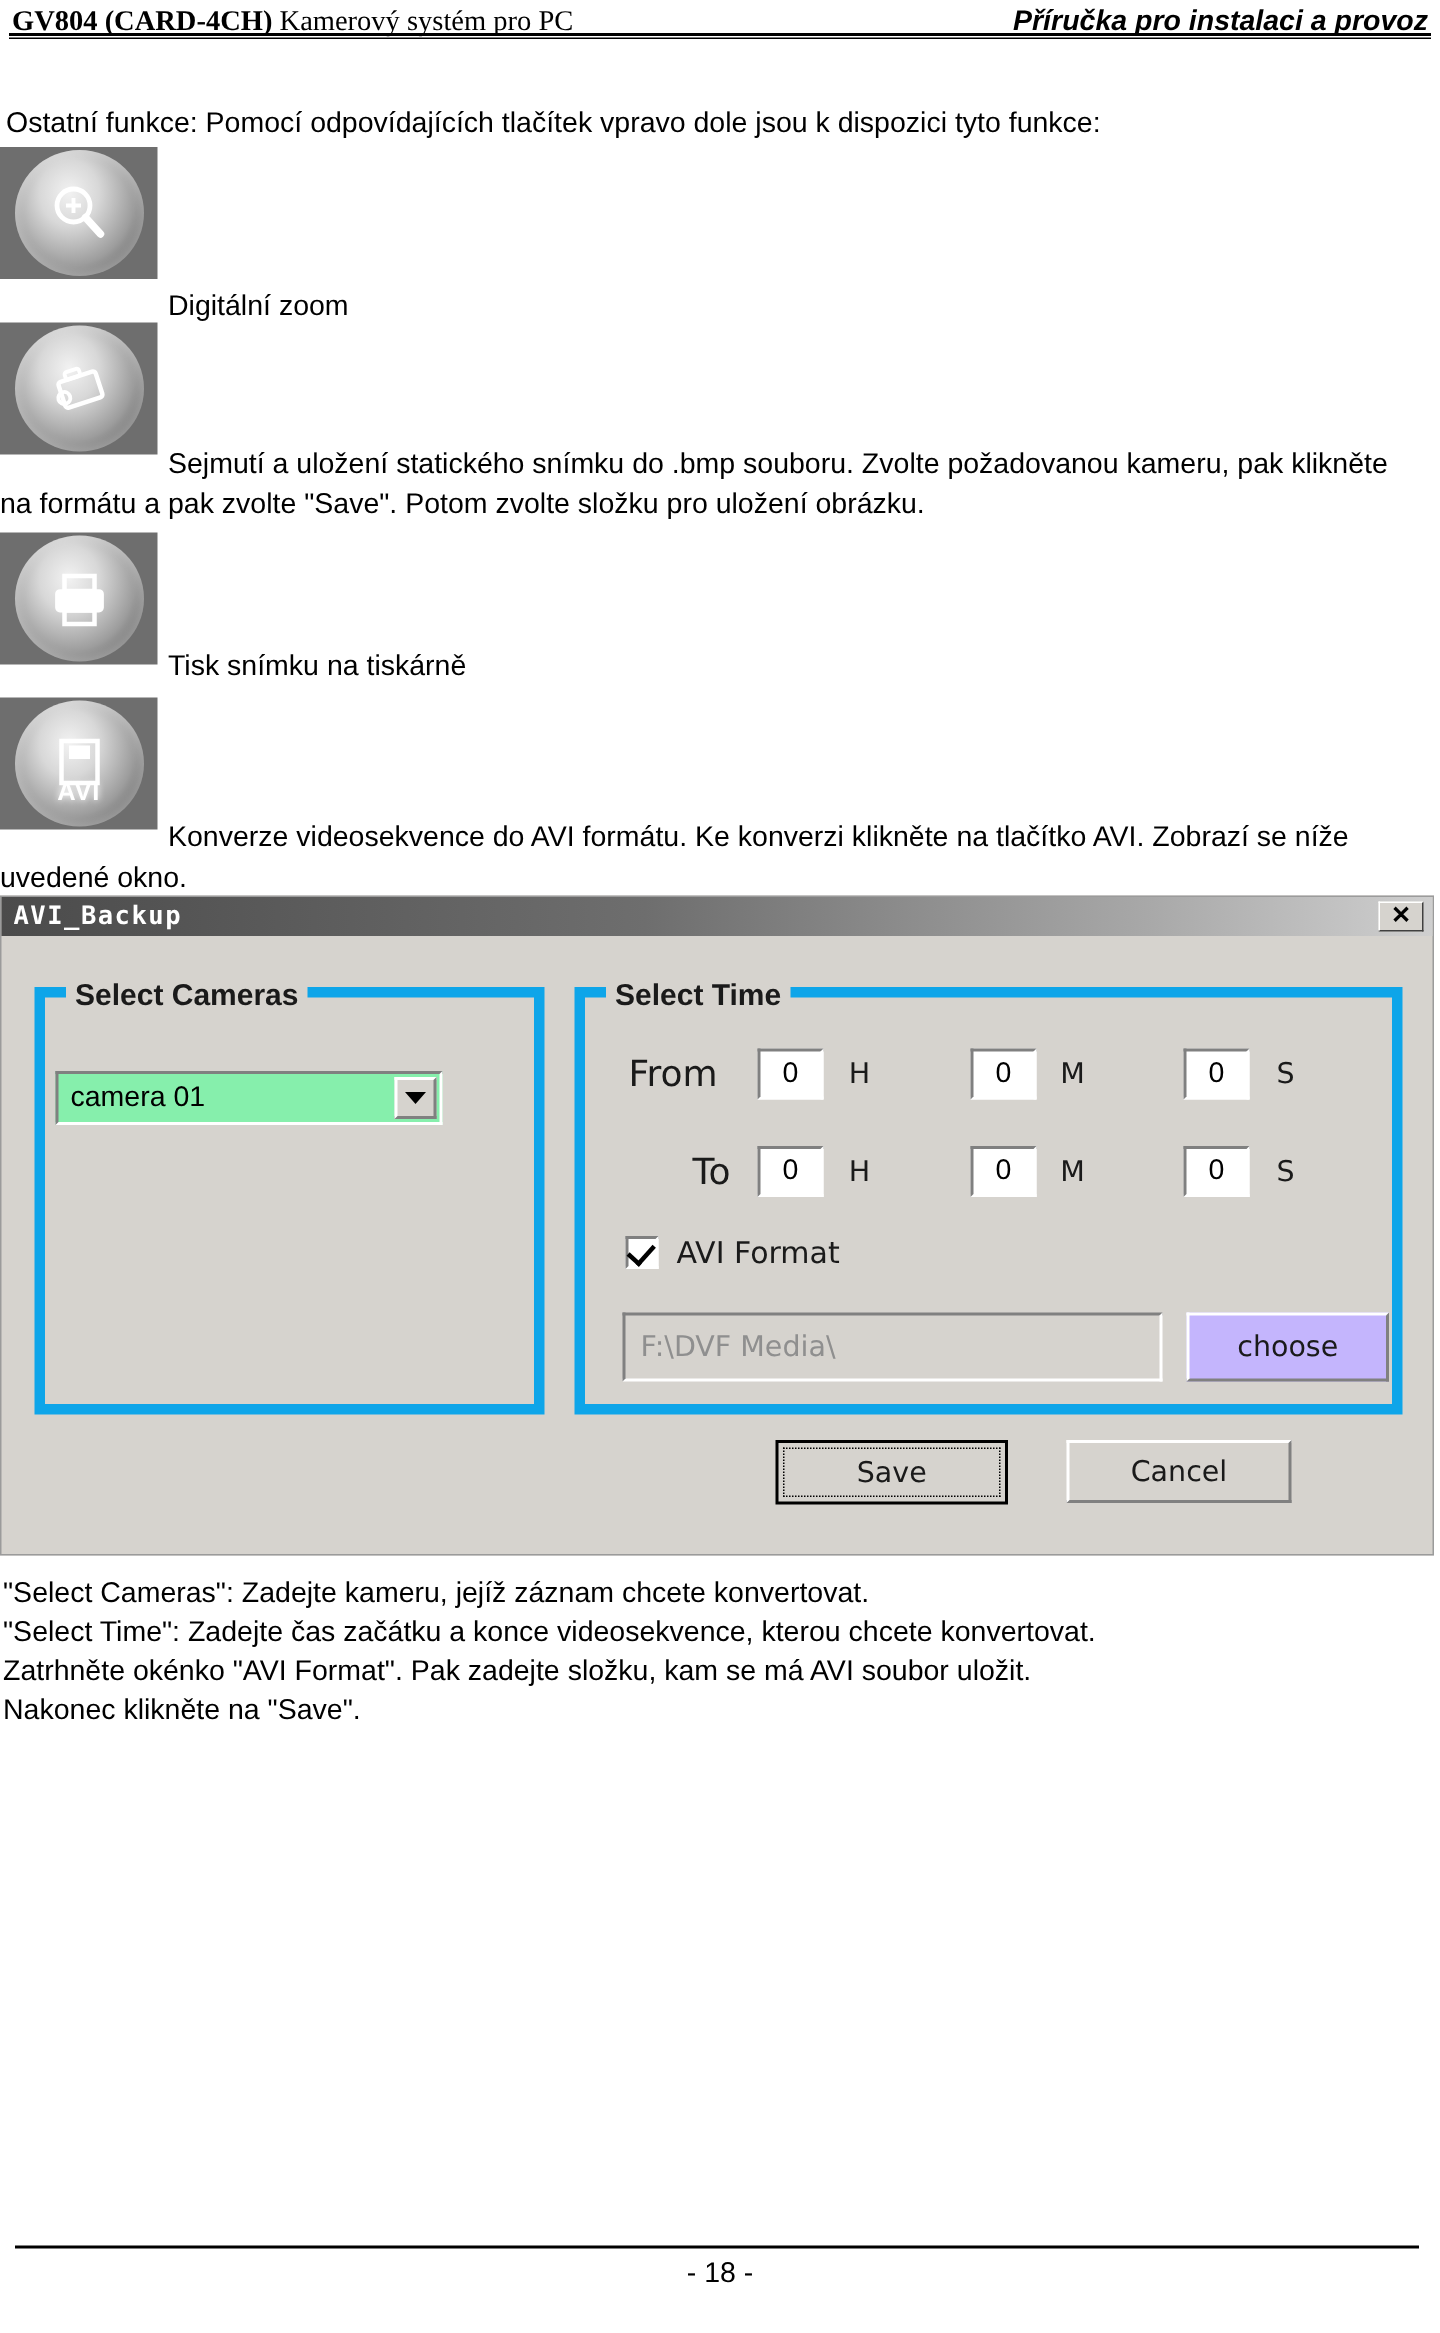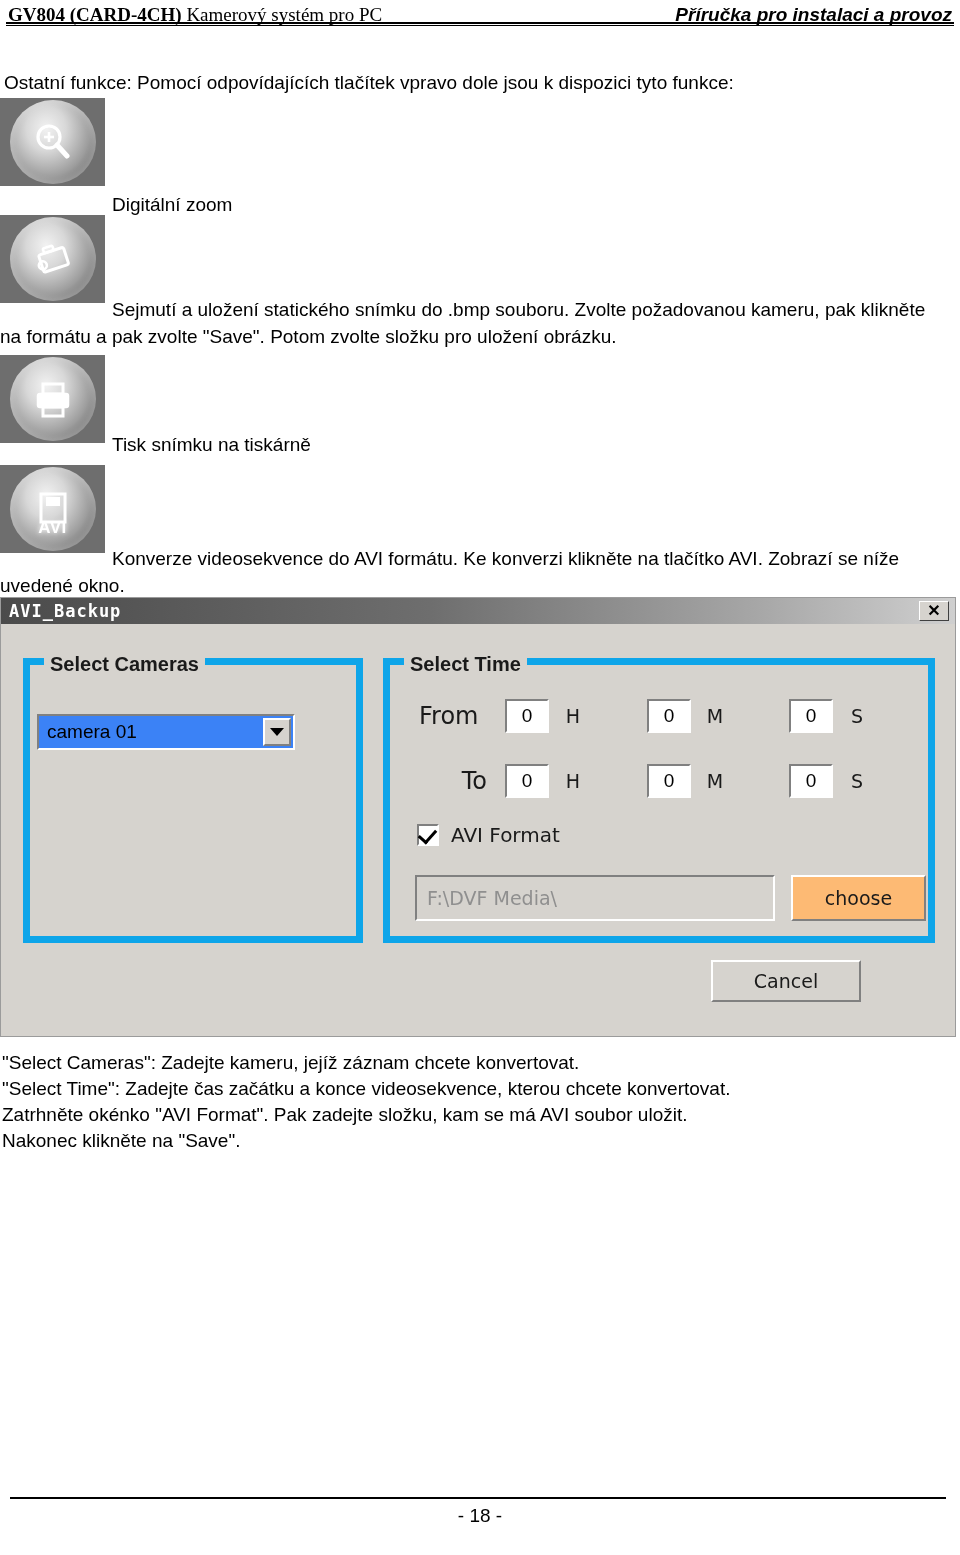--- a/index.html
+++ b/index.html
@@ -116,21 +116,21 @@
     position:absolute;top:-12px;left:14px;
     background:#d6d3ce;padding:0 6px;
     font-size:20px;line-height:22px;color:#1a1a1a;
     white-space:nowrap;
   }
   #gb-cameras{left:22px;top:60px;width:340px;height:285px;}
   #gb-time{left:382px;top:60px;width:552px;height:285px;}
 
   .combo{
     position:absolute;left:36px;top:116px;width:258px;height:36px;
-    background:#3b82f6;
+    background:#86efac;
     border:2px solid #808080;
     border-right-color:#ffffff;border-bottom-color:#ffffff;
     box-sizing:border-box;
     display:flex;align-items:center;cursor:pointer;
   }
   .combo .val{font-size:19px;margin-left:8px;color:#000;}
   .combo .arrow-btn{
     position:absolute;right:2px;top:2px;width:28px;height:28px;
     background:#d6d3ce;
     border:2px solid #808080;
@@ -183,21 +183,21 @@
     background:#d6d3ce;
     border:2px solid #ffffff;border-top-color:#808080;border-left-color:#808080;
     box-sizing:border-box;display:flex;align-items:center;
   }
   .pathfield .pval{
     margin-left:10px;font-size:19px;color:#8f8f8f;
     font-family:"DejaVu Sans", sans-serif;
   }
   .choose-btn{
     position:absolute;left:790px;top:277px;width:135px;height:46px;
-    background:#fdba74;
+    background:#c4b5fd;
     border:2px solid #808080;border-top-color:#ffffff;border-left-color:#ffffff;
     box-sizing:border-box;
     display:flex;align-items:center;justify-content:center;
     font-size:19px;color:#1a1a1a;cursor:pointer;
     font-family:"DejaVu Sans", sans-serif;
   }
 
   .btn-save{
     position:absolute;left:516px;top:362px;width:155px;height:43px;
     background:#d6d3ce;border:2px solid #000000;box-sizing:border-box;
@@ -343,20 +343,24 @@
           <span class="tick"></span>
         </span>
       <span class="chk-label">AVI Format</span>
     </div>
 
     <div class="pathfield">
       <span class="pval">F:\DVF Media\</span>
     </div>
     <div class="choose-btn">choose</div>
 
+    <div class="btn-save">
+      <span class="inner"></span>
+      <span class="lbl">Save</span>
+    </div>
     <div class="btn-cancel">
       <span class="lbl">Cancel</span>
     </div>
   </div>
 
   <div class="notes">
     <div>"Select Cameras": Zadejte kameru, jejíž záznam chcete konvertovat.</div>
     <div>"Select Time": Zadejte čas začátku a konce videosekvence, kterou chcete konvertovat.</div>
     <div>Zatrhněte okénko "AVI Format". Pak zadejte složku, kam se má AVI soubor uložit.</div>
     <div>Nakonec klikněte na "Save".</div>

